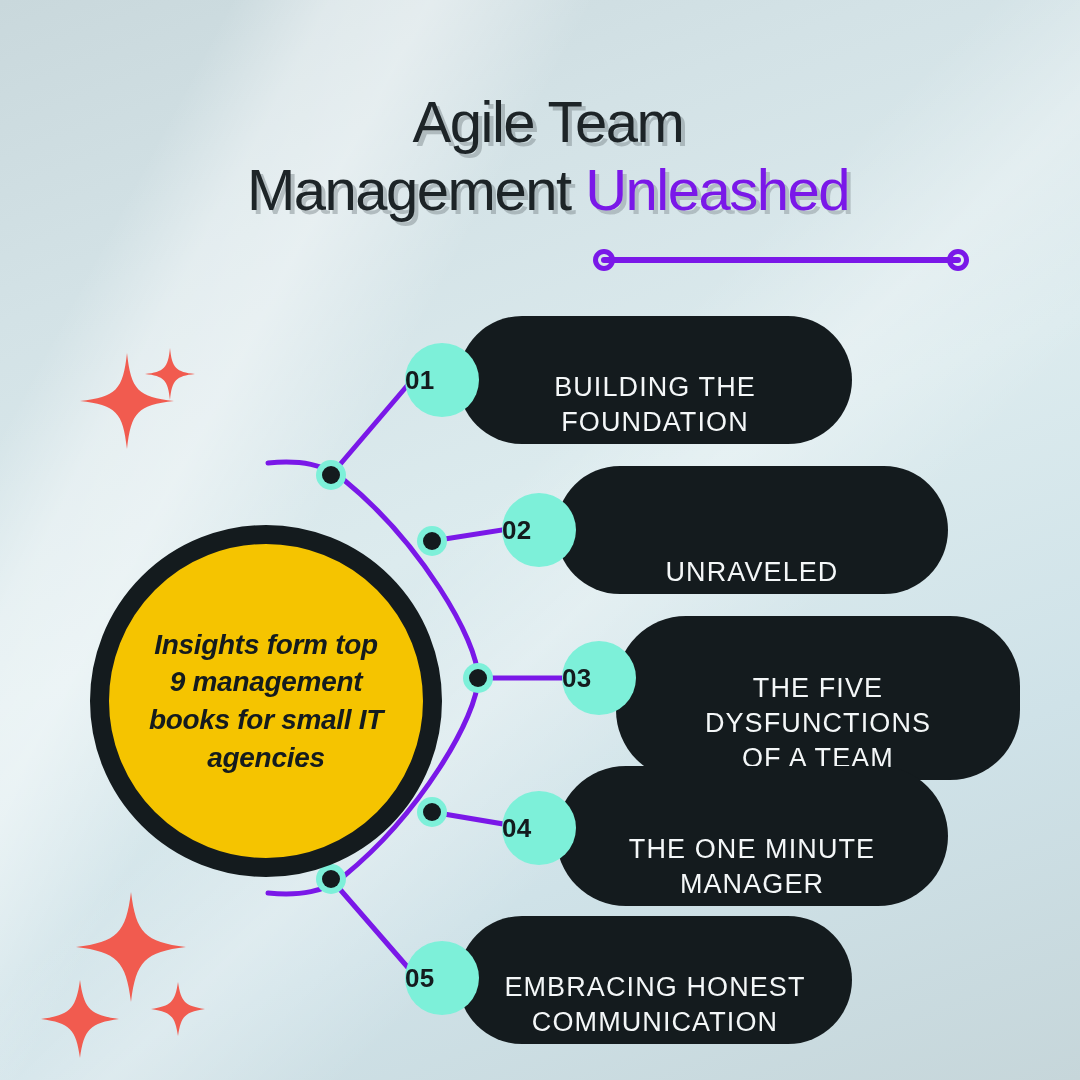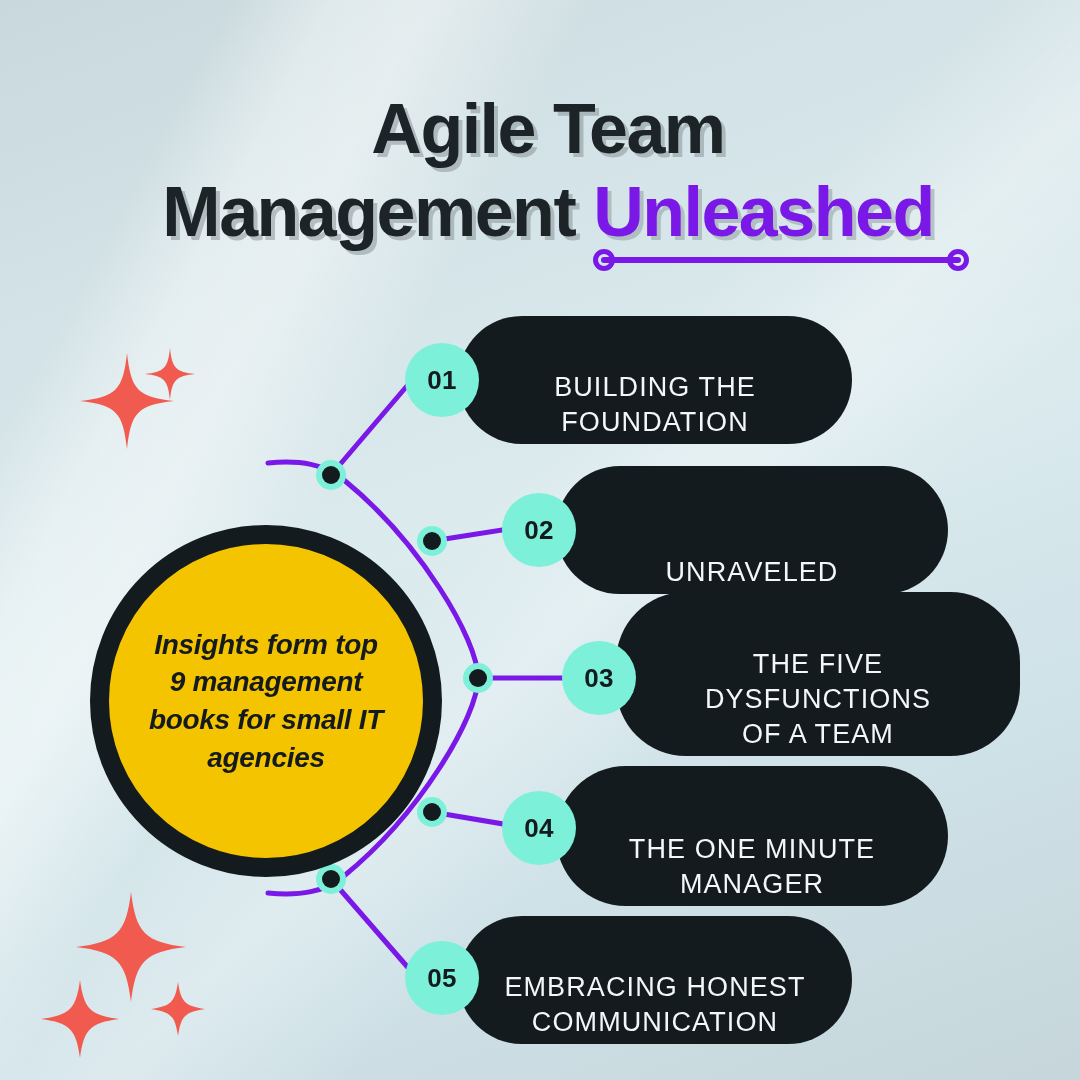--- a/index.html
+++ b/index.html
@@ -38,22 +38,22 @@
     color:#f15b4f;
   }
 
   
   #title-block {
     position:absolute;
     top:88px; left:0; width:1080px;
     text-align:center;
   }
   .title-line {
-    font-size:70px;
-    font-weight:700;
+    font-size:58px;
+    font-weight:400;
     letter-spacing:-1.5px;
     line-height:1.18;
     color:#1d2427;
     text-shadow:4px 4px 0 rgba(120,130,135,0.45);
     white-space:nowrap;
     padding-left:16px;
   }
   .title-accent {
     color:#7a18e8;
     text-shadow:4px 4px 0 rgba(120,130,135,0.40);
@@ -116,21 +116,20 @@
     text-align:center;
   }
 
   .badge {
     position:absolute;
     width:74px; height:74px;
     border-radius:50%;
     background:#7df0d9;
     display:flex;
     align-items:center;
-    justify-content:center;
   }
   .badge-num {
     font-size:26px;
     font-weight:800;
     color:#141b1e;
     letter-spacing:0.2px;
   }
 
   
   .sparkle { position:absolute; }
@@ -215,21 +214,21 @@
   <div class="card" style="left:556px; top:466px; width:392px; height:128px;">
     <div class="card-label">
       <br>
       <span>UNRAVELED</span>
     </div>
   </div>
   <div class="badge" style="left:502px; top:493px;">
     <span class="badge-num">02</span>
   </div>
 
-  <div class="card" style="left:616px; top:592px; width:404px; height:164px;">
+  <div class="card" style="left:616px; top:616px; width:404px; height:164px;">
     <div class="card-label">
       <span>THE FIVE DYSFUNCTIONS</span><br>
       <span>OF A TEAM</span>
     </div>
   </div>
   <div class="badge" style="left:562px; top:641px;">
     <span class="badge-num">03</span>
   </div>
 
   <div class="card" style="left:556px; top:766px; width:392px; height:140px;">

